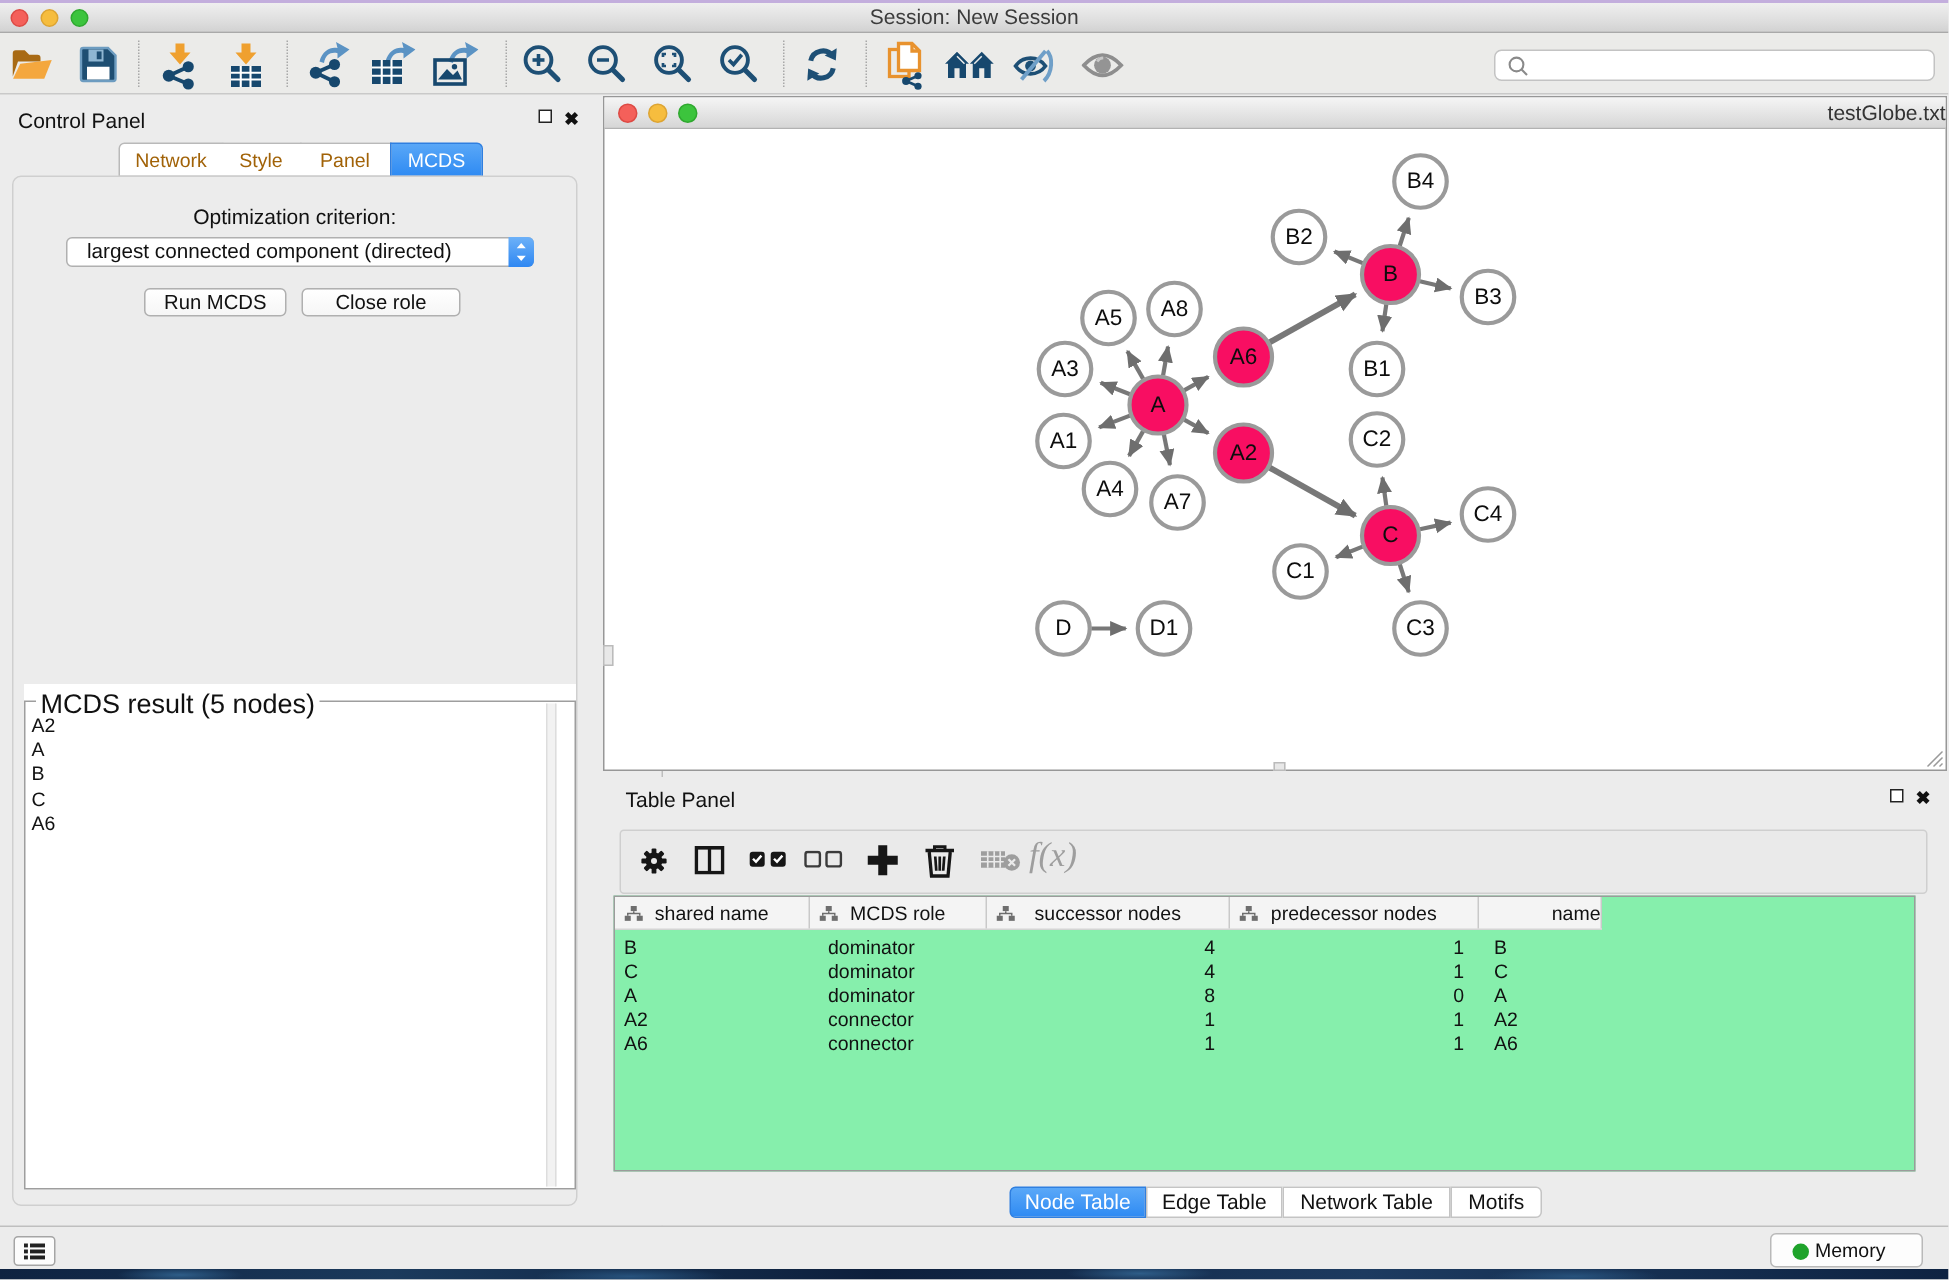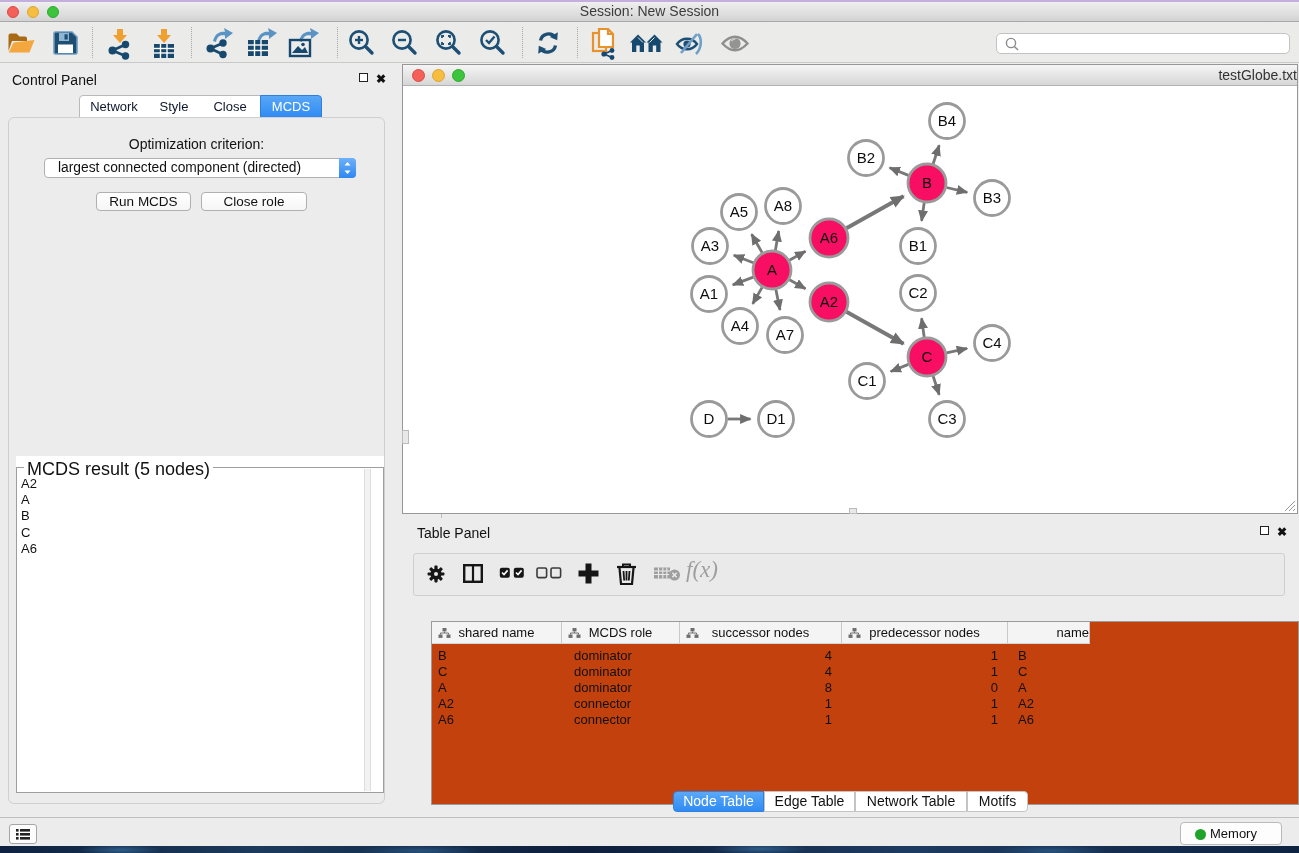--- a/index.html
+++ b/index.html
@@ -18,21 +18,21 @@
 .tbi { position:absolute; top:0; }
 #search { position:absolute; left:996px; top:11px; width:294px; height:21px; background:#fff;
   border:1px solid #c3c3c3; border-radius:5px; }
 
 
 #leftpanel { left:0; top:64px; width:442px; height:753px; background:#ececec; border-right:1px solid #bdbdbd; }
 .paneltitle { font-size:14px; color:#111; }
 .winbtn-sq { position:absolute; width:9px; height:9px; border:1.5px solid #222; background:#fff; }
 .winbtn-x { position:absolute; font-size:12px; font-weight:bold; color:#111; line-height:12px; }
 .tab { position:absolute; top:31px; height:23px; background:#fff; border:1px solid #b9b9b9;
-  font-size:13px; color:#0f172a; text-align:center; line-height:21px; }
+  font-size:13px; color:#a16207; text-align:center; line-height:21px; }
 .tab.sel { background:linear-gradient(#59a7f7,#2f8bf3); color:#fff; border-color:#2f7fe0; }
 #cp-content { position:absolute; left:8px; top:53px; width:377px; height:687px;
   background:#ececec; border:1px solid #cfcfcf; border-radius:6px; }
 #optlabel { position:absolute; left:0; top:18px; width:100%; text-align:center; font-size:14px; color:#111; }
 #optselect { position:absolute; left:35px; top:40px; width:312px; height:20px; background:#ffffff;
   border:1px solid #b0b0b0; border-radius:4px; font-size:13.8px; color:#111; line-height:18px; padding-left:13px; }
 #optstepper { position:absolute; right:-1px; top:-1px; width:17px; height:20px; border-radius:0 4px 4px 0;
   background:linear-gradient(#6db1f8,#2e87f2); }
 .btn { position:absolute; top:74px; height:19px; background:linear-gradient(#ffffff,#f6f6f6);
   border:1px solid #b0b0b0; border-radius:4px; font-size:13.5px; color:#111; text-align:center; line-height:17px; }
@@ -50,21 +50,21 @@
 #net-titlebar .tl { position:absolute; width:13px; height:13px; border-radius:50%; top:4px; }
 #net-title-text { width:100%; text-align:right; font-size:14px; color:#333; line-height:20px; }
 svg text.nl { font-family:"Liberation Sans",sans-serif; font-size:15px; fill:#0d0d0d; text-anchor:middle; }
 svg .e { stroke:#787878; stroke-width:2.8; }
 svg .et { stroke:#787878; stroke-width:4; }
 
 
 #tablepanel { left:394px; top:518px; width:905px; height:299px; background:#ececec; }
 #tp-toolbar { position:absolute; left:19px; top:35px; width:872px; height:43px;
   background:#eaeaea; border:1px solid #cfcfcf; border-radius:3px; }
-#tp-table { position:absolute; left:37px; top:79px; width:868px; height:184px; background:#c2410c; border:1px solid #9b9b9b;margin-top:24px; }
+#tp-table { position:absolute; left:15px; top:79px; width:868px; height:184px; background:#86efac; border:1px solid #9b9b9b; }
 .th { position:absolute; top:0; height:21px; background:#f4f4f4; border-right:1px solid #c9c9c9;
   font-size:13px; color:#111; text-align:center; line-height:21px; }
 .th { box-shadow:0 1px 0 #d4d4d4; }
 .td { position:absolute; font-size:13px; color:#111; height:16px; line-height:16px; }
 .bt { position:absolute; top:273px; height:21px; background:#fff; border:1px solid #c4c4c4;
   font-size:14px; color:#111; text-align:center; line-height:19px; }
 .bt.sel { background:linear-gradient(#5aa8f8,#2f8bf3); color:#fff; border-color:#2f7fe0; }
 
 
 #statusbar { left:0; top:817px; width:1299px; height:29px; background:#ececec; border-top:1px solid #bfbfbf; }
@@ -209,21 +209,21 @@
       </svg>
     </div>
 </div>
 
 <div class="abs" id="leftpanel">
   <div class="paneltitle" style="position:absolute;left:12px;top:8px;">Control Panel</div>
   <div class="winbtn-sq" style="left:359px;top:9px;"></div>
   <div class="winbtn-x" style="left:376px;top:9px;">✖</div>
   <div class="tab" style="left:79px;width:70px;border-radius:4px 0 0 0;">Network</div>
   <div class="tab" style="left:148px;width:53px;border-left:none;">Style</div>
-  <div class="tab" style="left:200px;width:61px;border-left:none;">Close</div>
+  <div class="tab" style="left:200px;width:61px;border-left:none;">Panel</div>
   <div class="tab sel" style="left:260px;width:62px;border-radius:0 4px 0 0;">MCDS</div>
   <div id="cp-content">
     <div id="optlabel">Optimization criterion:</div>
     <div id="optselect">largest connected component (directed)
       <div id="optstepper"><svg width="17" height="20">
             <path d="M8.5 4 L11.5 7.5 L5.5 7.5 Z" fill="#fff"></path>
             <path d="M8.5 16 L11.5 12.5 L5.5 12.5 Z" fill="#fff"></path>
           </svg></div>
     </div>
     <div class="btn" style="left:87px;width:95px;">Run MCDS</div>

